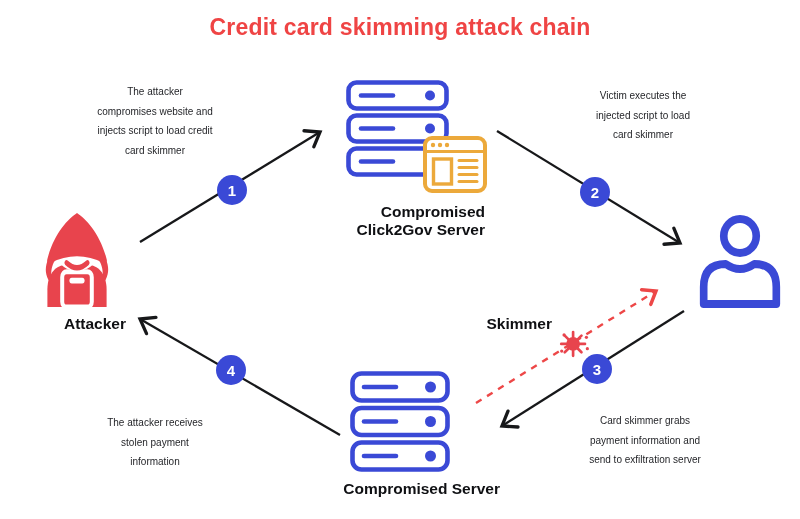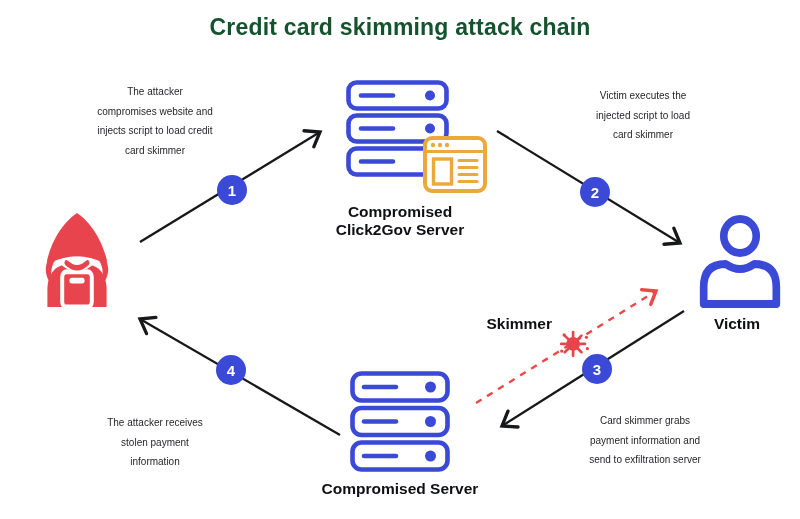--- a/index.html
+++ b/index.html
@@ -2,34 +2,34 @@
 <html><head>
 <meta charset="utf-8">
 <style>
   html,body{margin:0;padding:0;background:#ffffff;}
   .canvas{
     position:relative;width:800px;height:519px;background:#ffffff;overflow:hidden;
     font-family:"Liberation Sans","DejaVu Sans",sans-serif;color:#1c1d21;
   }
   .title{
     position:absolute;left:0;top:14px;width:800px;margin:0;text-align:center;
-    font-size:23px;font-weight:700;color:#14532d;letter-spacing:.2px;
+    font-size:23px;font-weight:700;color:#ef4444;letter-spacing:.2px;
   }
   .arrows{position:absolute;left:0;top:0;width:800px;height:519px;}
   .desc{
     position:absolute;font-size:10px;line-height:19.5px;text-align:center;
     color:#1f2024;white-space:pre-line;
   }
   .desc.s1{left:35px;top:82px;width:240px;}
   .desc.s2{left:543px;top:86px;width:200px;text-align:center;}
   .desc.s3{left:545px;top:411px;width:200px;}
   .desc.s4{left:55px;top:413px;width:200px;}
   .node-label{
     position:absolute;font-size:15.5px;font-weight:700;color:#0f1013;
-    text-align:center;white-space:pre-line;line-height:18px;
+    text-align:right;white-space:pre-line;line-height:18px;
   }
   .lab-attacker{left:26px;top:315px;width:100px;}
   .lab-victim{left:687px;top:315px;width:100px;}
   .lab-comp{left:315px;top:203px;width:170px;}
   .lab-exfil{left:300px;top:480px;width:200px;}
   .lab-skimmer{left:458px;top:315px;width:94px;text-align:right;}
   .badge{
     position:absolute;width:30px;height:30px;border-radius:50%;
     background:#3a49d6;color:#ffffff;display:flex;align-items:center;justify-content:center;
     font-size:15px;font-weight:600;
@@ -85,20 +85,21 @@
   <svg class="icon ic-attacker" width="80" height="98" viewBox="0 0 100 100" preserveAspectRatio="none">
     <path fill="#e8444d" d="M13 98 L13 80 C13 63 25 55 36 55 L64 55 C75 55 87 63 87 80 L87 98 Z"></path>
     <rect x="31.5" y="62" width="37" height="36" rx="5.5" fill="#e8444d" stroke="#ffffff" stroke-width="5"></rect>
     <line x1="43.5" y1="71" x2="56.5" y2="71" stroke="#ffffff" stroke-width="6" stroke-linecap="round"></line>
     <ellipse cx="50" cy="48" rx="23" ry="13" fill="#ffffff"></ellipse>
     <path d="M37 53 Q50 63 63 53" fill="none" stroke="#e8444d" stroke-width="5.5" stroke-linecap="round"></path>
     <path fill="#e8444d" d="M50 2 C39 8 21 23 13 49 C12 52 14 54 17 53 C38 44 62 44 83 53 C86 54 88 52 87 49 C79 23 61 8 50 2 Z"></path>
     <path fill="#e8444d" d="M14 49 C10 57 10 63 14 70 C16 73 19 72 18 68 C17 61 19 55 22 51 Z"></path>
     <path fill="#e8444d" d="M86 49 C90 57 90 63 86 70 C84 73 81 72 82 68 C83 61 81 55 78 51 Z"></path>
   </svg>
+  <div class="node-label lab-attacker">Attacker</div>
 
   <svg class="icon ic-comp" width="142" height="114" viewBox="0 0 142 114">
     <g fill="#ffffff" stroke="#3a49d6" stroke-width="4.6">
       <rect x="2.5" y="2.5" width="98" height="26" rx="8"></rect>
       <rect x="2.5" y="35.5" width="98" height="26" rx="8"></rect>
       <rect x="2.5" y="68.5" width="98" height="26" rx="8"></rect>
     </g>
     <g stroke="#3a49d6" stroke-width="4.6" stroke-linecap="round">
       <line x1="15" y1="15.5" x2="47" y2="15.5"></line>
       <line x1="15" y1="48.5" x2="47" y2="48.5"></line>
@@ -121,21 +122,20 @@
       </g>
     </g>
   </svg>
   <div class="node-label lab-comp">Compromised
 Click2Gov Server</div>
 
   <svg class="icon ic-victim" width="86" height="100" viewBox="0 0 90 100" preserveAspectRatio="none">
     <circle cx="45" cy="25" r="17" fill="none" stroke="#3a49d6" stroke-width="8"></circle>
     <path d="M7 93 L7 76 Q7 53 30 53 Q45 63 60 53 Q83 53 83 76 L83 93 Z" fill="none" stroke="#3a49d6" stroke-width="8" stroke-linejoin="round"></path>
   </svg>
-  <div class="node-label lab-victim">Victim</div>
 
   <svg class="icon ic-exfil" width="100" height="102" viewBox="0 0 100 102">
     <g fill="#ffffff" stroke="#3a49d6" stroke-width="4.6">
       <rect x="2.5" y="2.5" width="95" height="27" rx="9"></rect>
       <rect x="2.5" y="37" width="95" height="27" rx="9"></rect>
       <rect x="2.5" y="71.5" width="95" height="27" rx="9"></rect>
     </g>
     <g stroke="#3a49d6" stroke-width="4.6" stroke-linecap="round">
       <line x1="14" y1="16" x2="46" y2="16"></line>
       <line x1="14" y1="50.5" x2="46" y2="50.5"></line>

